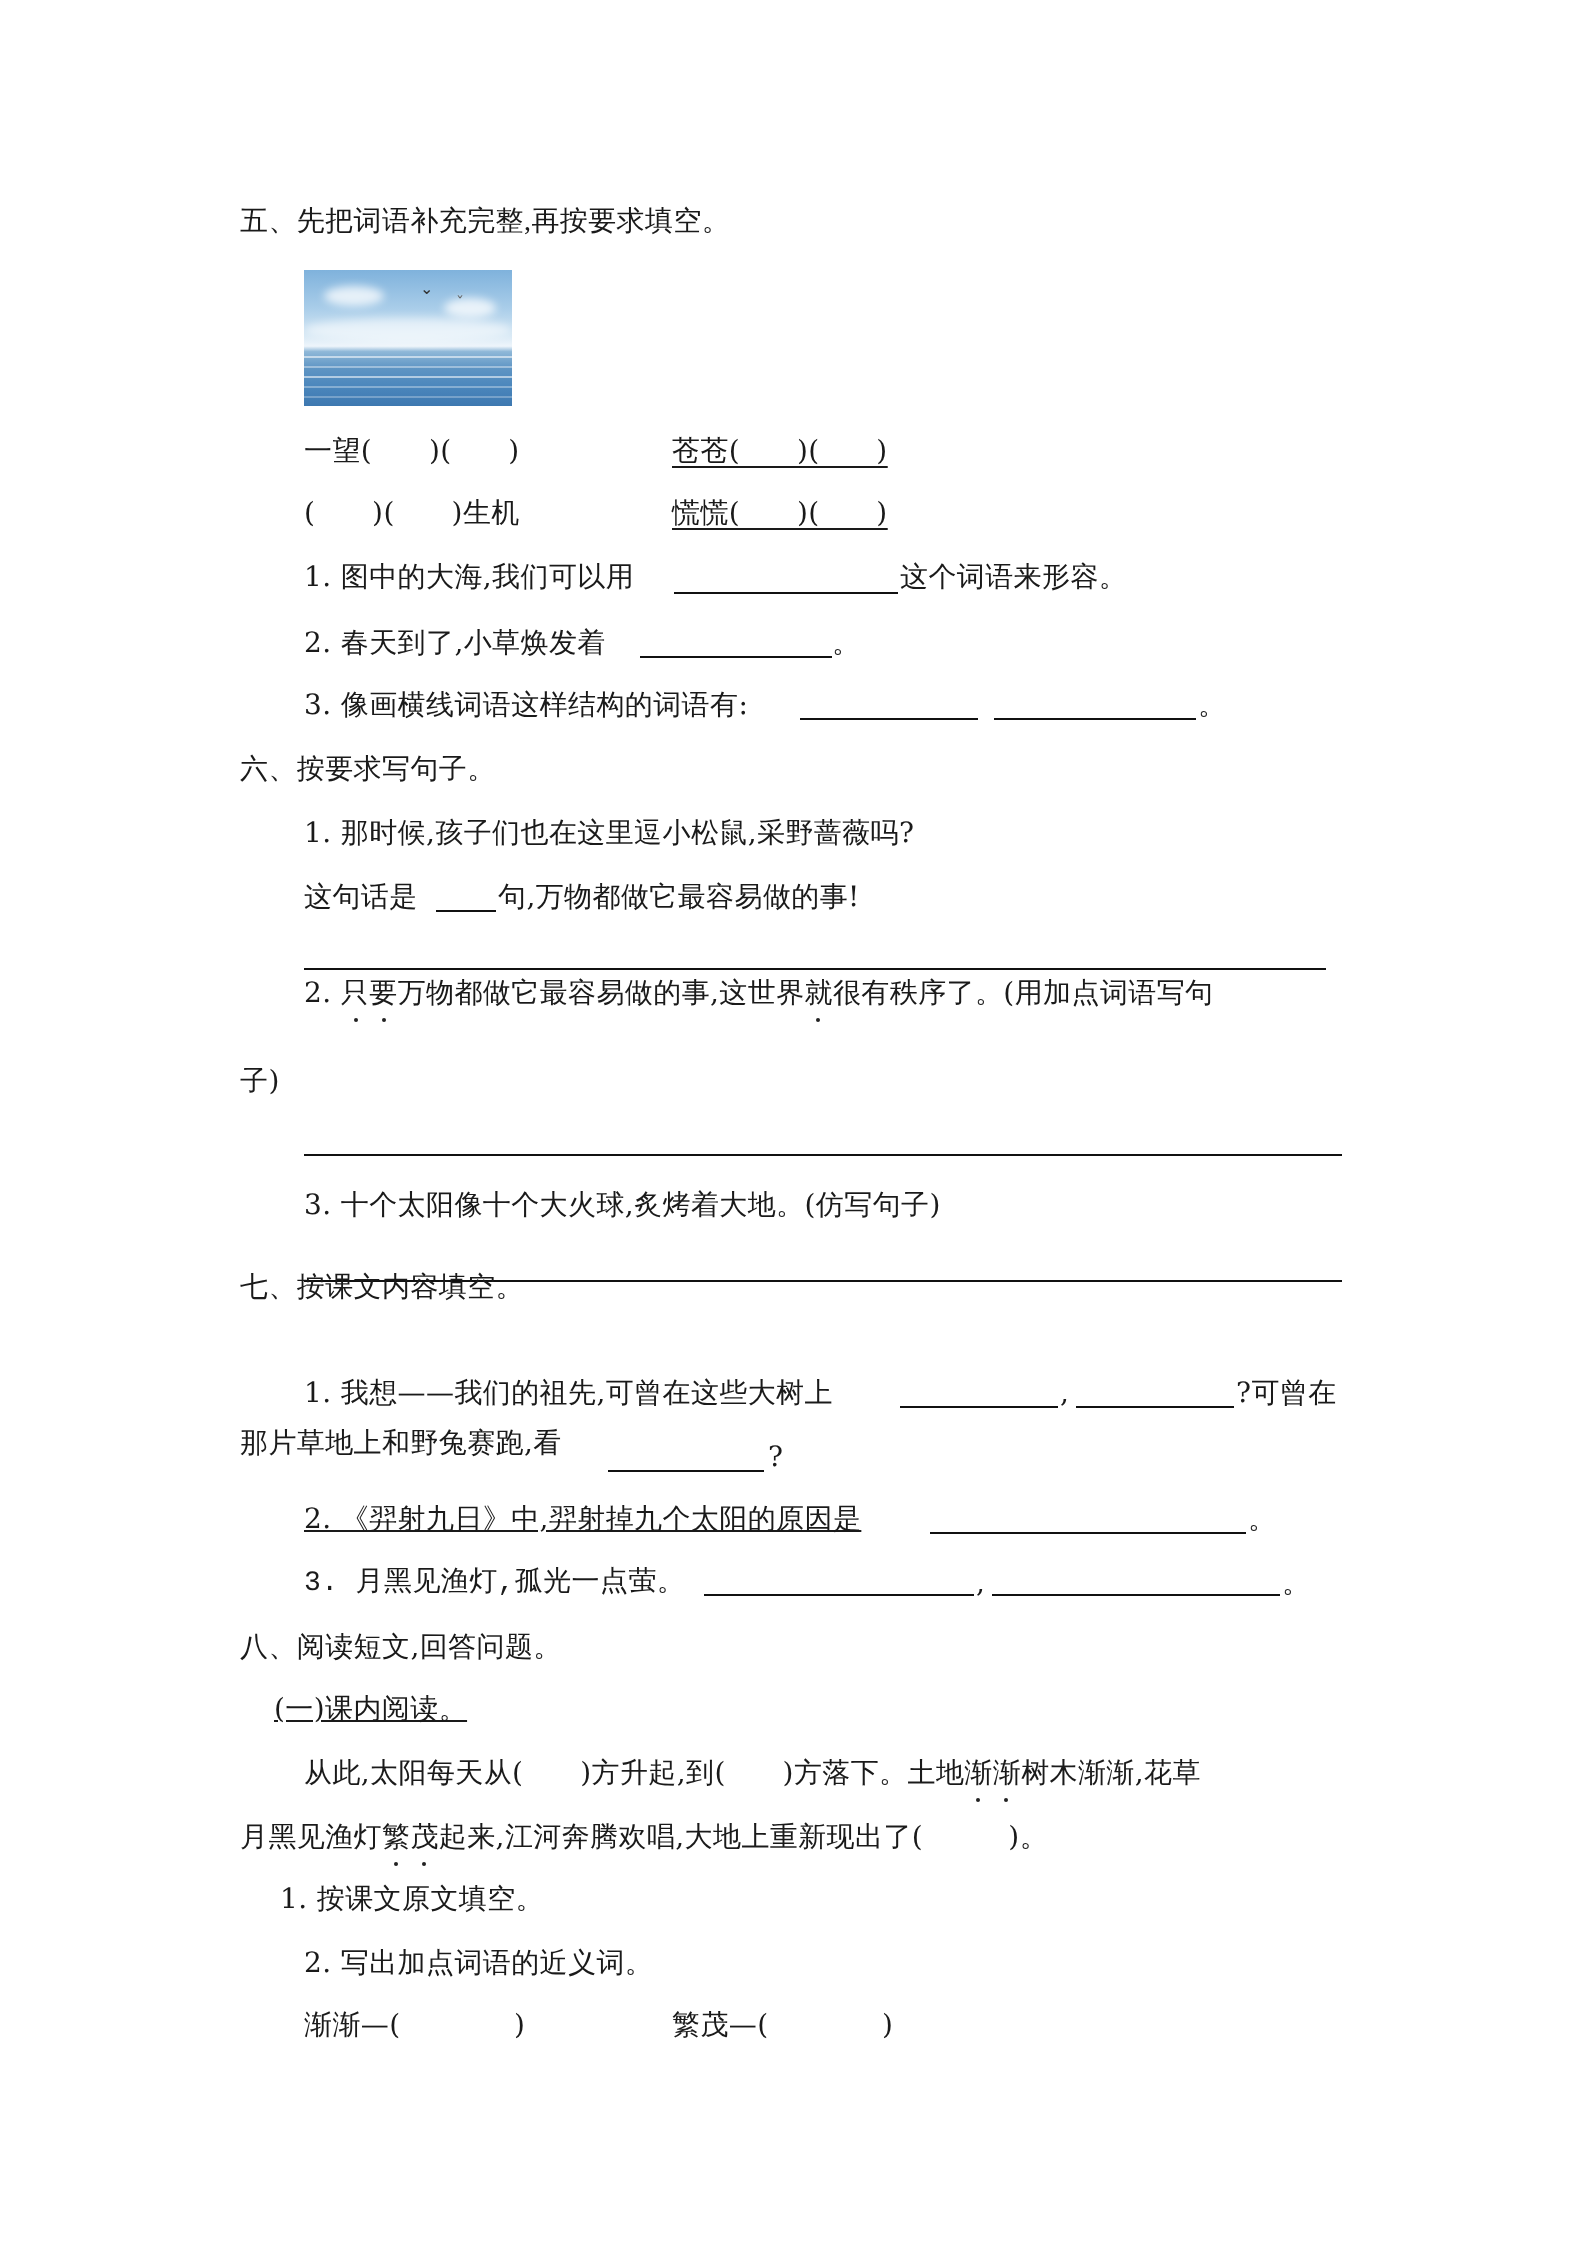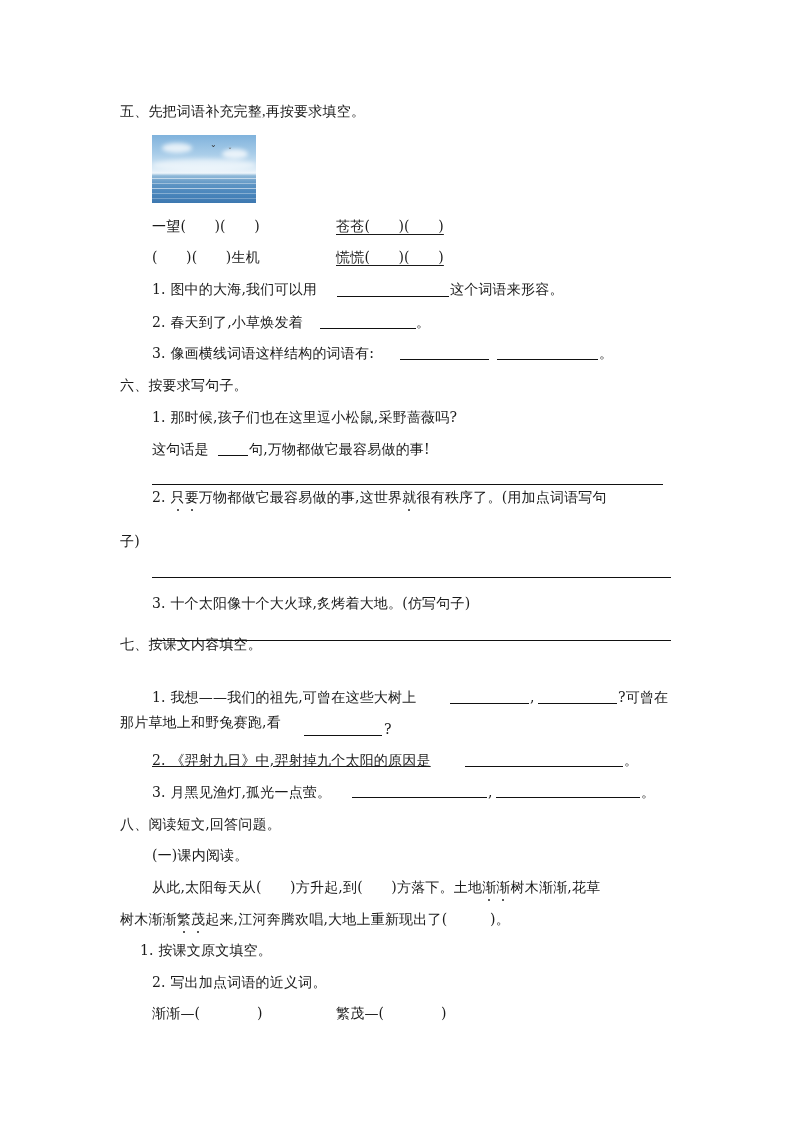--- a/index.html
+++ b/index.html
@@ -137,29 +137,29 @@
 <div class="t" style="left:618px;top:688px;">?可曾在</div>
 
 <div class="t" style="left:120px;top:713px;">那片草地上和野兔赛跑,看</div>
 <div class="ln" style="left:304px;top:735px;width:78px;"></div>
 <div class="t" style="left:384px;top:720px;">?</div>
 
 <div class="t" style="left:152px;top:751px;text-decoration:underline;">2. 《羿射九日》中,羿射掉九个太阳的原因是</div>
 <div class="ln" style="left:465px;top:766px;width:158px;"></div>
 <div class="t" style="left:624px;top:751px;">。</div>
 
-<div class="t" style="left:152px;top:783px;">3. 月黑见渔灯,孤光一点萤。</div>
+<div class="t" style="left:152px;top:783px;font-family:Liberation Mono, monospace;">3. 月黑见渔灯,孤光一点萤。</div>
 <div class="ln" style="left:352px;top:797px;width:135px;"></div>
 <div class="t" style="left:488px;top:783px;">,</div>
 <div class="ln" style="left:496px;top:797px;width:144px;"></div>
 <div class="t" style="left:641px;top:783px;">。</div>
 
 <div class="t" style="left:120px;top:815px;">八、阅读短文,回答问题。</div>
-<div class="t" style="left:152px;top:846px;">(一)课内阅读。</div>
+<div class="t" style="left:137px;top:846px;text-decoration:underline;">(一)课内阅读。</div>
 
 <div class="t" style="left:152px;top:878px;"><span>从此,太阳每天从(　　)方升起,到(　　)方落下。土地</span><span class="dot">渐</span><span class="dot">渐</span><span>树木渐渐,花草</span></div>
 
-<div class="t" style="left:120px;top:910px;"><span>树木渐渐</span><span class="dot">繁</span><span class="dot">茂</span><span>起来,江河奔腾欢唱,大地上重新现出了(　　　)。</span></div>
+<div class="t" style="left:120px;top:910px;"><span>月黑见渔灯</span><span class="dot">繁</span><span class="dot">茂</span><span>起来,江河奔腾欢唱,大地上重新现出了(　　　)。</span></div>
 
 <div class="t" style="left:140px;top:941px;">1. 按课文原文填空。</div>
 <div class="t" style="left:152px;top:973px;">2. 写出加点词语的近义词。</div>
 <div class="t" style="left:152px;top:1004px;">渐渐—(　　　　)</div>
 <div class="t" style="left:336px;top:1004px;">繁茂—(　　　　)</div>
 
 </body></html>

